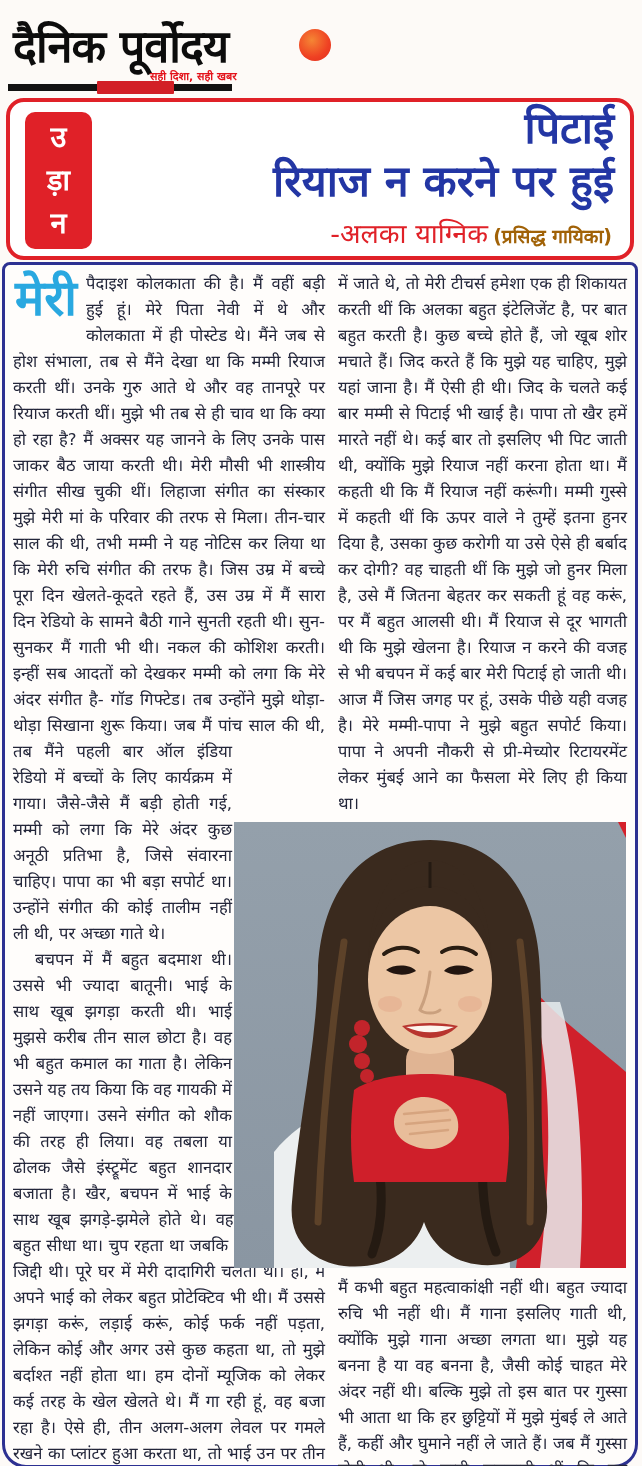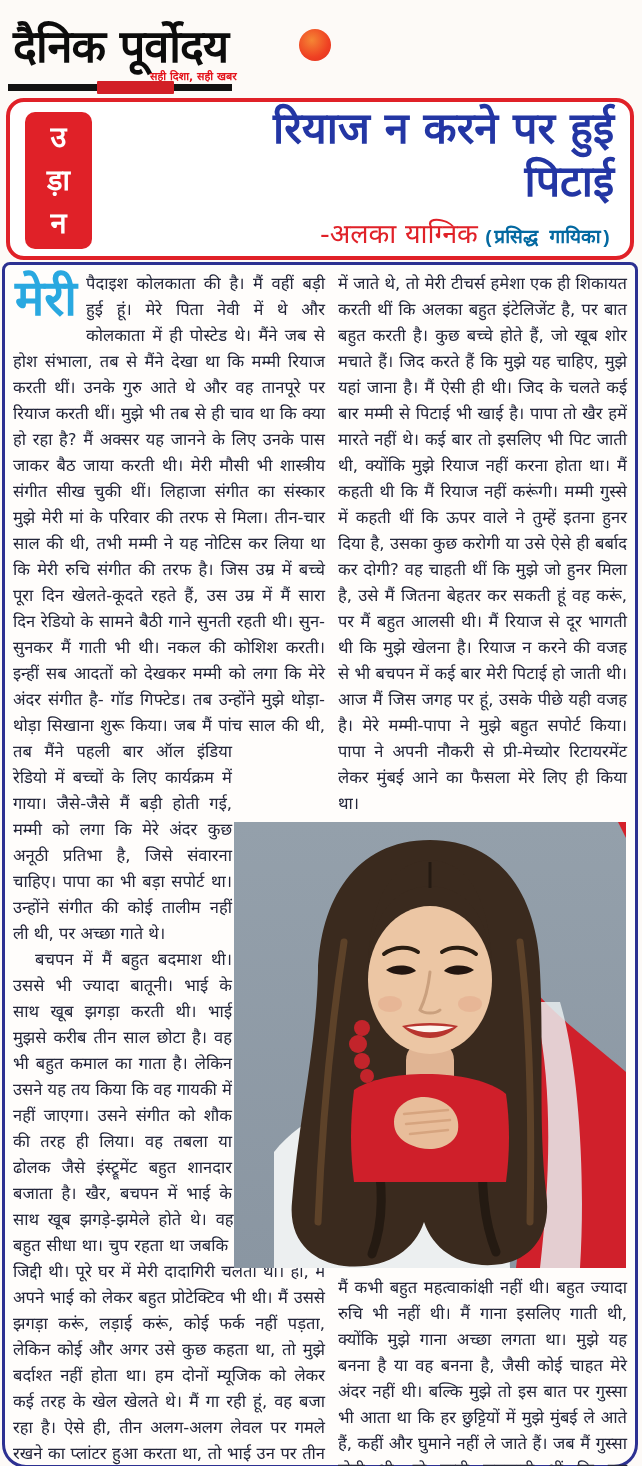--- a/index.html
+++ b/index.html
@@ -27,21 +27,21 @@
   
   .head-box{position:absolute;left:6px;top:82px;width:628px;height:162px;box-sizing:border-box;
        background:#ffffff;border:4px solid #e02128;border-radius:18px;}
   .udaan{position:absolute;left:15px;top:10px;width:67px;height:137px;background:#e02128;
        border-radius:10px;display:flex;flex-direction:column;align-items:center;justify-content:center;}
   .udaan div{color:#ffffff;font-size:29px;font-weight:700;line-height:43px;}
   .headline{position:absolute;right:16px;top:0px;text-align:right;color:#2336a4;
        font-weight:700;font-size:43px;line-height:53px;white-space:nowrap;}
   .byline{position:absolute;right:18px;bottom:5px;text-align:right;white-space:nowrap;}
   .byline .name{color:#e02128;font-size:27px;font-weight:400;}
-  .byline .role{color:#0369a1;font-size:19px;font-weight:700;font-family:Liberation Mono, monospace;}
+  .byline .role{color:#a16207;font-size:19px;font-weight:700;}
 
   
   .body-box{position:absolute;left:2px;top:246px;width:636px;height:1206px;box-sizing:border-box;
        border:3px solid #2d3192;border-radius:8px 8px 24px 24px;padding:6px 8px 8px 8px;
        background:#fffdfb;}
   .cols{display:flex;gap:13px;}
   .col-left{width:312px;flex:0 0 312px;}
   .col-right{flex:1;min-width:0;}
   .para{margin:0;font-size:16.5px;line-height:26px;text-align:justify;color:#23263a;}
   .indent{text-indent:22px;}
@@ -65,22 +65,22 @@
     <div class="mast-badge"></div>
   </div>
 
   <div class="head-box">
     <div class="udaan">
       <div>उ</div>
       <div>ड़ा</div>
       <div>न</div>
     </div>
     <div class="headline">
+      <div>पिटाई</div>
       <div>रियाज न करने पर हुई</div>
-      <div>पिटाई</div>
     </div>
     <div class="byline">
       <span class="name">-अलका याग्निक</span>
       <span class="role">(प्रसिद्ध गायिका)</span>
     </div>
   </div>
 
   <div class="body-box">
     <div class="cols">
 

